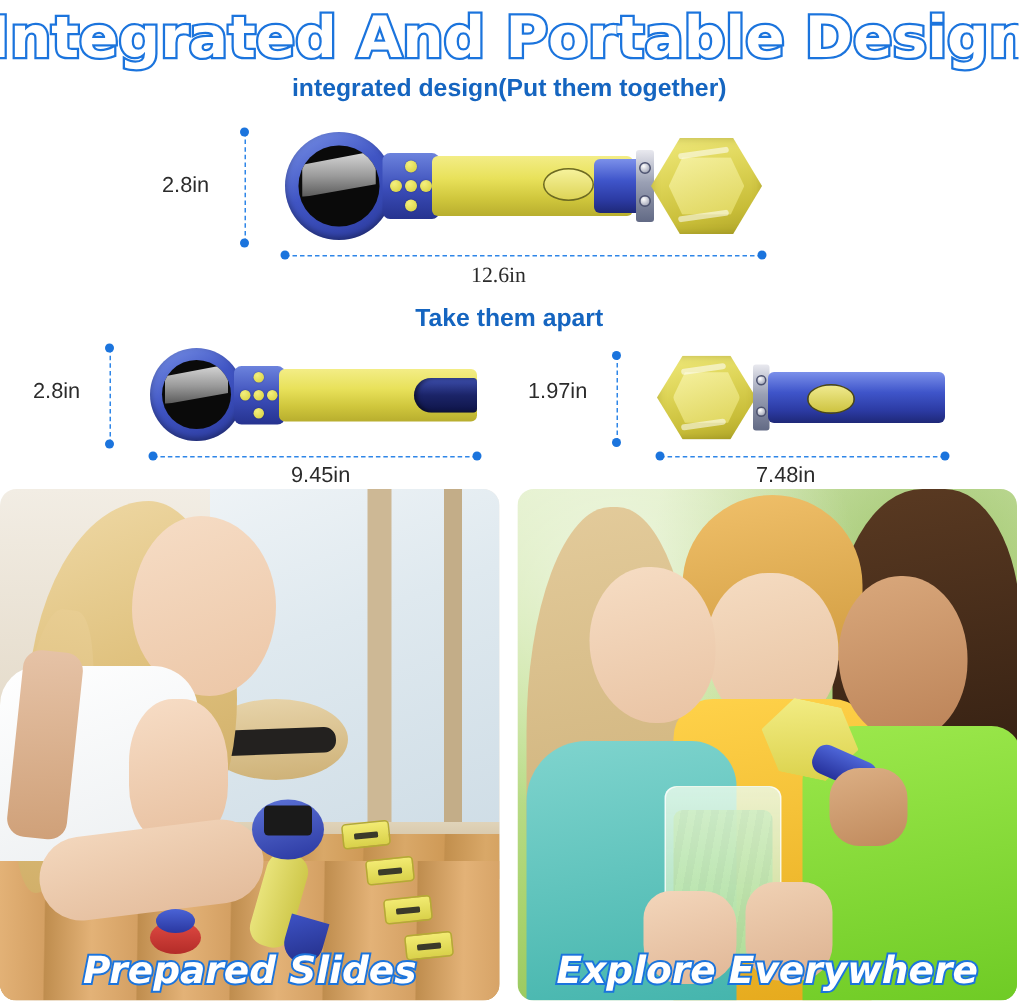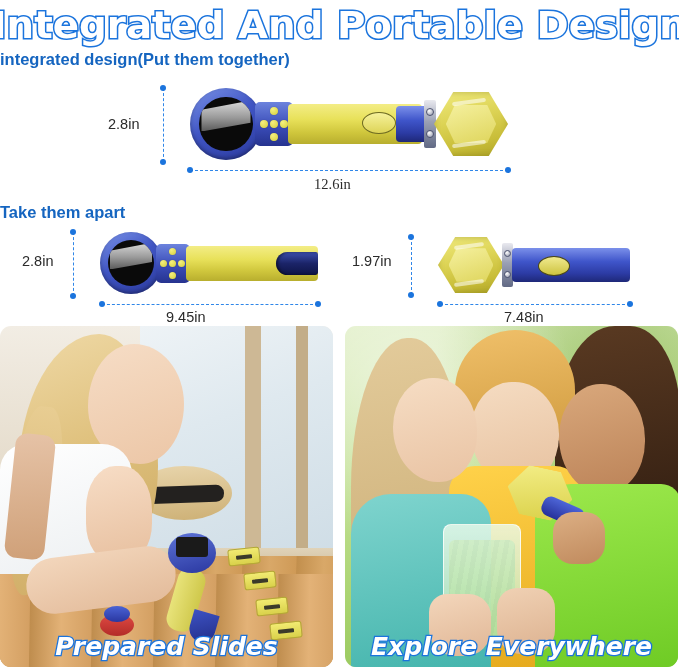--- a/index.html
+++ b/index.html
@@ -25,21 +25,21 @@
   .title-inner::after{
      content:attr(data-dup);
      position:absolute; left:0; top:0;
      color:#1b74dd;
      -webkit-text-stroke:0px transparent;
      z-index:-1;
   }
 
   
   .sub{
-     position:absolute; width:679px; text-align:left;
+     position:absolute; width:679px; text-align:center;
      font-size:16.5px; font-weight:bold; color:#1565c0;
      font-family:"Liberation Sans", sans-serif;
   }
   #sub-top{ top:50px; }
   #sub-mid{ top:203px; }
 
   
   .diagram{ position:absolute; top:0; left:0; width:679px; height:248px; }
 
   .dim-label{
@@ -297,21 +297,21 @@
   </div>
 
   <div class="dim-v" style="left:73px; top:232px; height:64px;"></div>
   <div class="dot" style="left:70px; top:229px;"></div>
   <div class="dot" style="left:70px; top:293px;"></div>
   <div class="dim-label" style="left:22px; top:253px;">2.8in</div>
 
   <div class="dim-h" style="left:102px; top:304px; width:216px;"></div>
   <div class="dot" style="left:99px; top:301px;"></div>
   <div class="dot" style="left:315px; top:301px;"></div>
-  <div class="dim-label" style="left:166px; top:309px;">9.45in</div>
+  <div class="dim-label" style="left:194px; top:309px;">9.45in</div>
 
   <div>
     <div class="hexcup" style="left:438px; top:237px; width:66px; height:56px;">
       <div class="hexcup-in"></div>
       <div class="hex-shine" style="left:16px; top:7px; width:30px; height:4px;"></div>
       <div class="hex-shine" style="left:16px; top:44px; width:30px; height:4px;"></div>
     </div>
     <div class="hinge" style="left:502px; top:243px; width:11px; height:44px;"></div>
     <div class="hinge-pin" style="left:504px; top:250px; width:7px; height:7px;"></div>
     <div class="hinge-pin" style="left:504px; top:271px; width:7px; height:7px;"></div>

